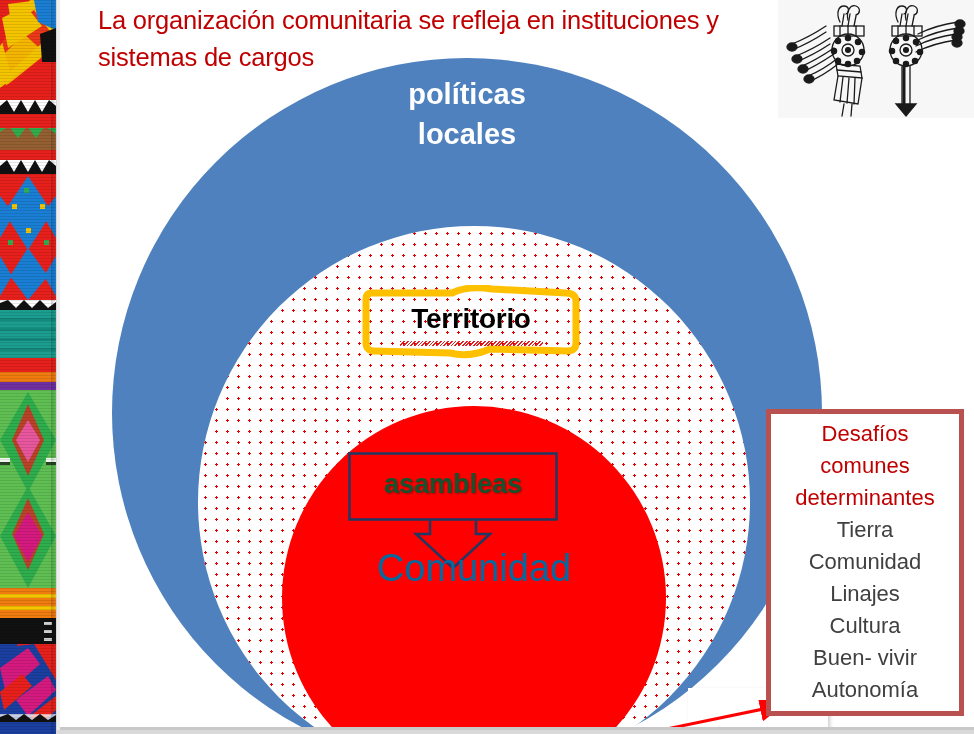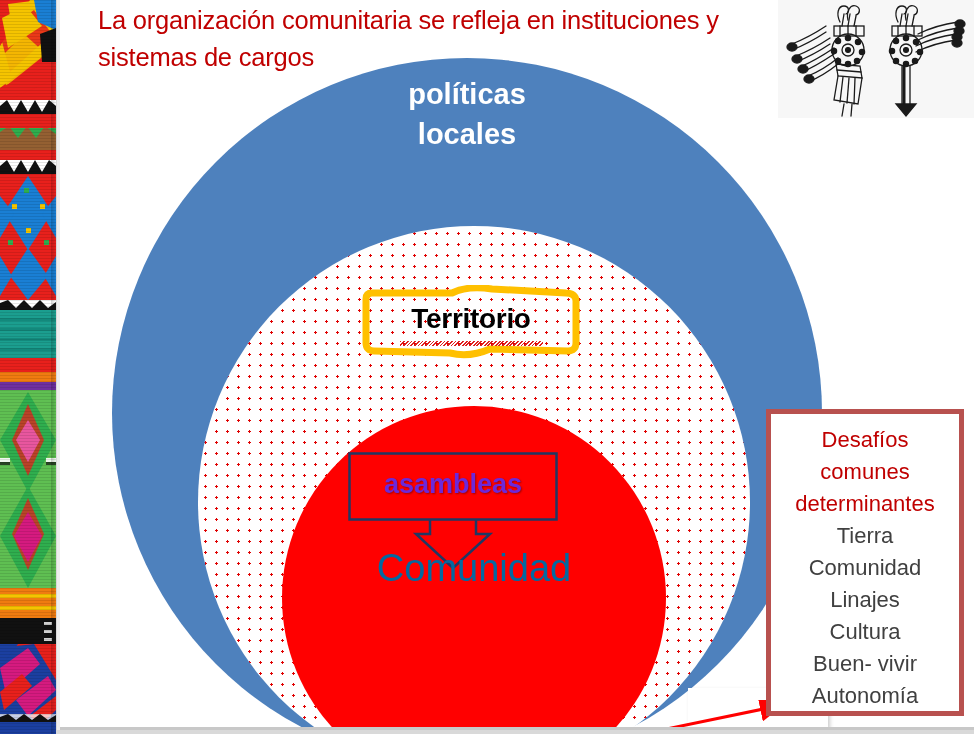--- a/index.html
+++ b/index.html
@@ -51,30 +51,30 @@
   .alcaldias{position:absolute;left:300px;top:303px;width:222px;text-align:center;
      color:#000000;font-size:28px;font-weight:bold;font-family:"Liberation Sans",sans-serif;
      letter-spacing:-0.3px;}
   .squiggle{position:absolute;left:340px;top:341px;width:143px;height:5px;
      background-image:
        repeating-linear-gradient(135deg,#e02020 0 1.3px,rgba(0,0,0,0) 1.3px 2.6px);}
 
   
   .asam-arrow{position:absolute;left:288px;top:452px;width:210px;height:118px;}
   .asambleas{position:absolute;left:288px;top:469px;width:210px;text-align:center;
-     color:#6d28d9;font-size:27px;font-weight:bold;font-family:"Liberation Sans",sans-serif;
+     color:#14532d;font-size:27px;font-weight:bold;font-family:"Liberation Sans",sans-serif;
      text-shadow:1px 1px 2px rgba(0,0,0,.35);}
 
   
   .desafios-shadowbox{position:absolute;left:628px;top:688px;width:140px;height:40px;
      background:#ffffff;box-shadow:2px 2px 4px rgba(0,0,0,.20);}
   .desafios{position:absolute;left:706px;top:409px;width:198px;height:307px;
      background:#ffffff;border:5px solid #B8514F;box-sizing:border-box;
      display:flex;flex-direction:column;align-items:center;justify-content:flex-start;
-     padding-top:10px;}
+     padding-top:4px;}
   .desafios .ln{font-size:22px;line-height:32px;font-family:"Liberation Sans",sans-serif;
      white-space:nowrap;}
   .ln.red{color:#C00000;}
   .ln.purple{color:#404040;}
 
   .red-arrow{position:absolute;left:590px;top:700px;width:140px;height:34px;}
 </style>
 </head>
 <body>
 

